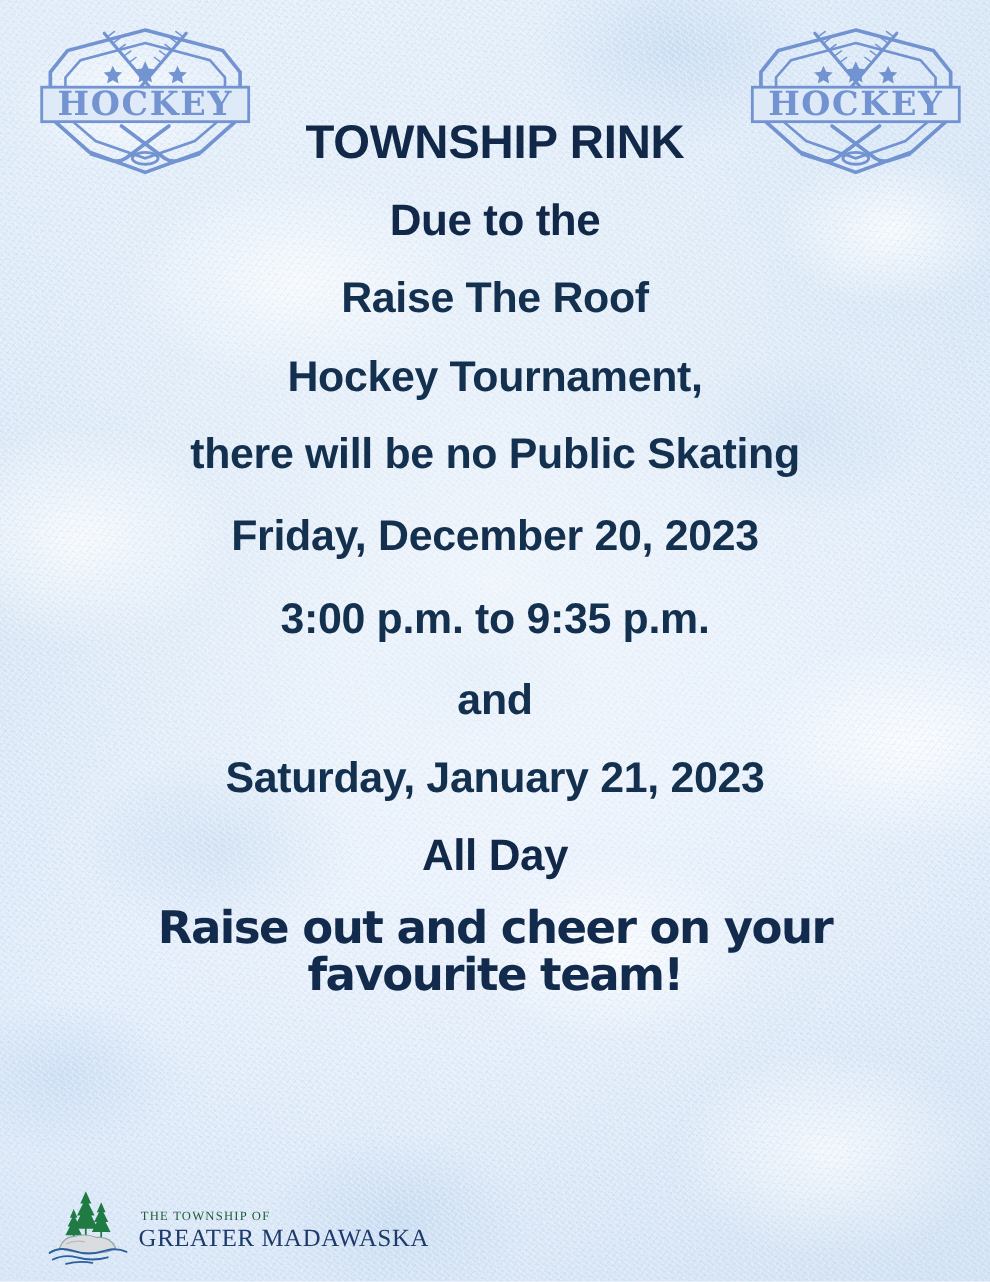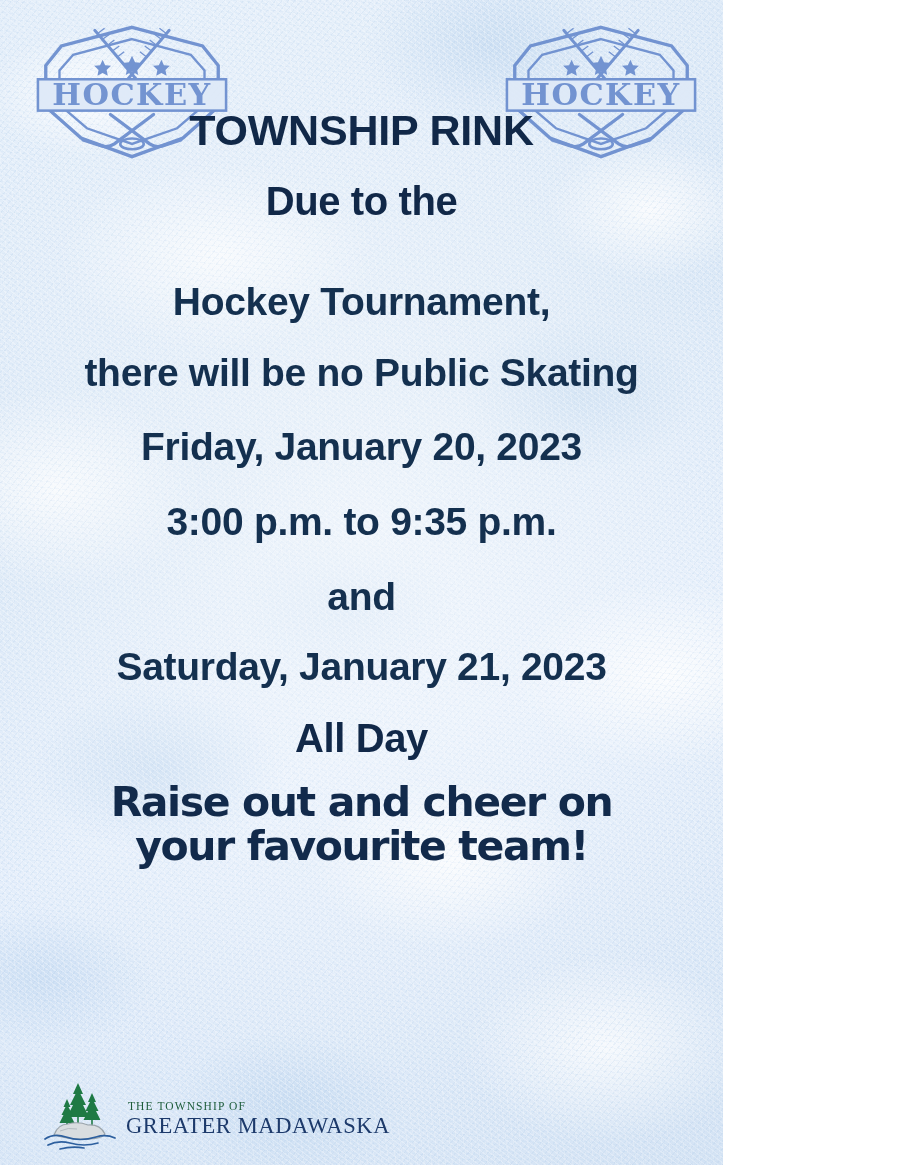--- a/index.html
+++ b/index.html
@@ -9,21 +9,21 @@
   body {
     width: 900px;
     height: 1165px;
     font-family: "Liberation Sans", sans-serif;
     overflow: hidden;
   }
 
   
   .poster {
     position: relative;
-    width: 723px;
+    width: 900px;
     height: 1165px;
     background-color: #dfeaf8;
     overflow: hidden;
   }
 
   
   .ice-texture {
     position: absolute;
     inset: 0;
     background-color: #dfeaf8;
@@ -244,32 +244,33 @@
   <div class="content">
 
     <p class="line poster-title">TOWNSHIP RINK</p>
 
     <div class="gap-sm"></div>
 
     <p class="line body-line geo">Due to the</p>
 
     <div class="gap-md"></div>
 
+    <p class="line body-line">Raise The Roof</p>
 
     <div class="gap-md"></div>
 
     <p class="line body-line">Hockey Tournament,</p>
 
     <div class="gap-md"></div>
 
     <p class="line body-line">there will be no Public Skating</p>
 
     <div class="gap-lg"></div>
 
-    <p class="line body-line">Friday, January 20, 2023</p>
+    <p class="line body-line">Friday, December 20, 2023</p>
 
     <div class="gap-lg"></div>
 
     <p class="line body-line">3:00 p.m. to 9:35 p.m.</p>
 
     <div class="gap-lg"></div>
 
     <p class="line body-line">and</p>
 
     <div class="gap-md"></div>

